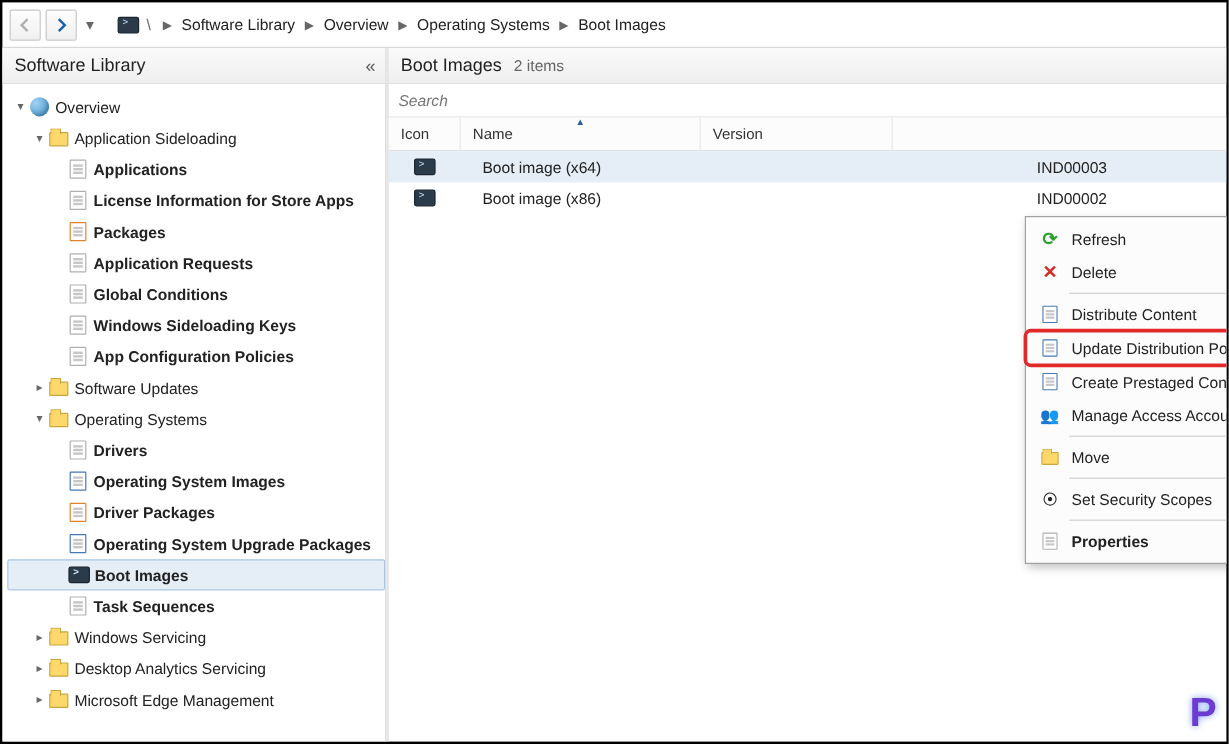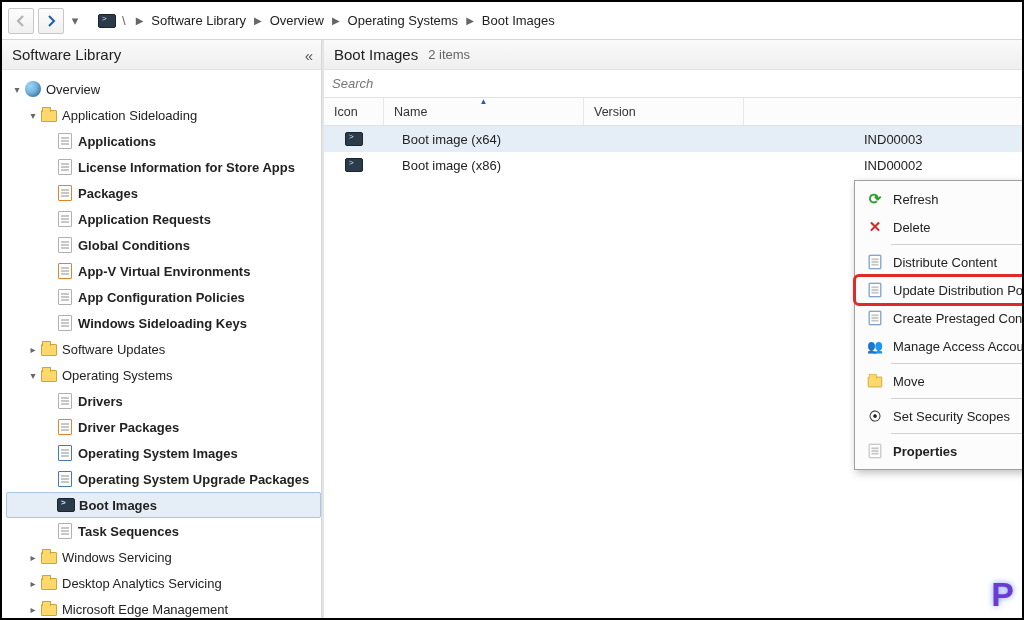--- a/index.html
+++ b/index.html
@@ -184,72 +184,65 @@
           <div class="tree-row indent-2">
             <span class="exp"></span>
             <span class="ico">
               <span class="leaf"></span>
             </span>
             <span class="lbl">Global Conditions</span>
           </div>
           <div class="tree-row indent-2">
             <span class="exp"></span>
             <span class="ico">
+              <span class="leaf"></span>
+            </span>
+            <span class="lbl">Windows Sideloading Keys</span>
+          </div>
+          <div class="tree-row indent-2">
+            <span class="exp"></span>
+            <span class="ico">
+              <span class="leaf"></span>
+            </span>
+            <span class="lbl">App Configuration Policies</span>
+          </div>
+          <div class="tree-row indent-1">
+            <span class="exp">▸</span>
+            <span class="ico">
+              <span class="folder"></span>
+            </span>
+            <span class="lbl">Software Updates</span>
+          </div>
+          <div class="tree-row indent-1">
+            <span class="exp">▾</span>
+            <span class="ico">
+              <span class="folder"></span>
+            </span>
+            <span class="lbl">Operating Systems</span>
+          </div>
+          <div class="tree-row indent-2">
+            <span class="exp"></span>
+            <span class="ico">
+              <span class="leaf"></span>
+            </span>
+            <span class="lbl">Drivers</span>
+          </div>
+          <div class="tree-row indent-2">
+            <span class="exp"></span>
+            <span class="ico">
+              <span class="leaf blue"></span>
+            </span>
+            <span class="lbl">Operating System Images</span>
+          </div>
+          <div class="tree-row indent-2">
+            <span class="exp"></span>
+            <span class="ico">
               <span class="leaf orange"></span>
             </span>
-            <span class="lbl">App-V Virtual Environments</span>
-          </div>
-          <div class="tree-row indent-2">
-            <span class="exp"></span>
-            <span class="ico">
-              <span class="leaf"></span>
-            </span>
-            <span class="lbl">App Configuration Policies</span>
-          </div>
-          <div class="tree-row indent-2">
-            <span class="exp"></span>
-            <span class="ico">
-              <span class="leaf"></span>
-            </span>
-            <span class="lbl">Windows Sideloading Keys</span>
-          </div>
-          <div class="tree-row indent-1">
-            <span class="exp">▸</span>
-            <span class="ico">
-              <span class="folder"></span>
-            </span>
-            <span class="lbl">Software Updates</span>
-          </div>
-          <div class="tree-row indent-1">
-            <span class="exp">▾</span>
-            <span class="ico">
-              <span class="folder"></span>
-            </span>
-            <span class="lbl">Operating Systems</span>
-          </div>
-          <div class="tree-row indent-2">
-            <span class="exp"></span>
-            <span class="ico">
-              <span class="leaf"></span>
-            </span>
-            <span class="lbl">Drivers</span>
-          </div>
-          <div class="tree-row indent-2">
-            <span class="exp"></span>
-            <span class="ico">
-              <span class="leaf orange"></span>
-            </span>
             <span class="lbl">Driver Packages</span>
-          </div>
-          <div class="tree-row indent-2">
-            <span class="exp"></span>
-            <span class="ico">
-              <span class="leaf blue"></span>
-            </span>
-            <span class="lbl">Operating System Images</span>
           </div>
           <div class="tree-row indent-2">
             <span class="exp"></span>
             <span class="ico">
               <span class="leaf blue"></span>
             </span>
             <span class="lbl">Operating System Upgrade Packages</span>
           </div>
           <div class="tree-row indent-2 selected">
             <span class="exp"></span>

